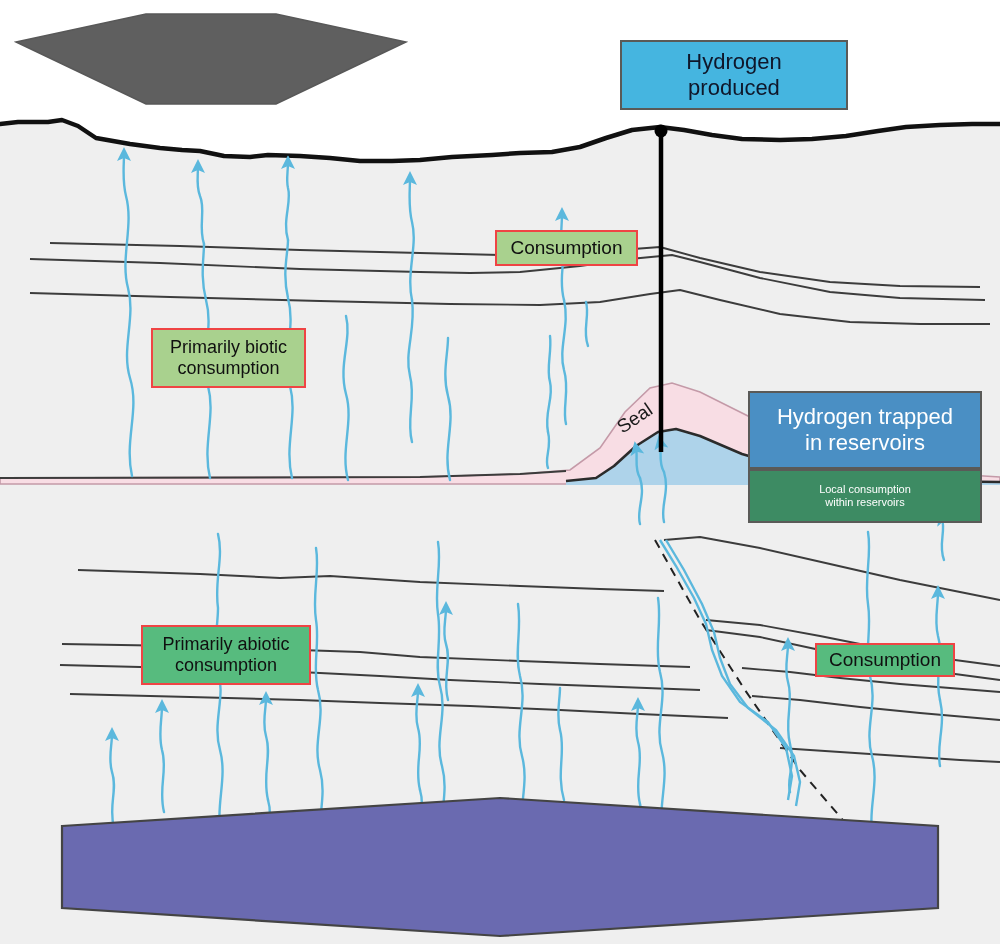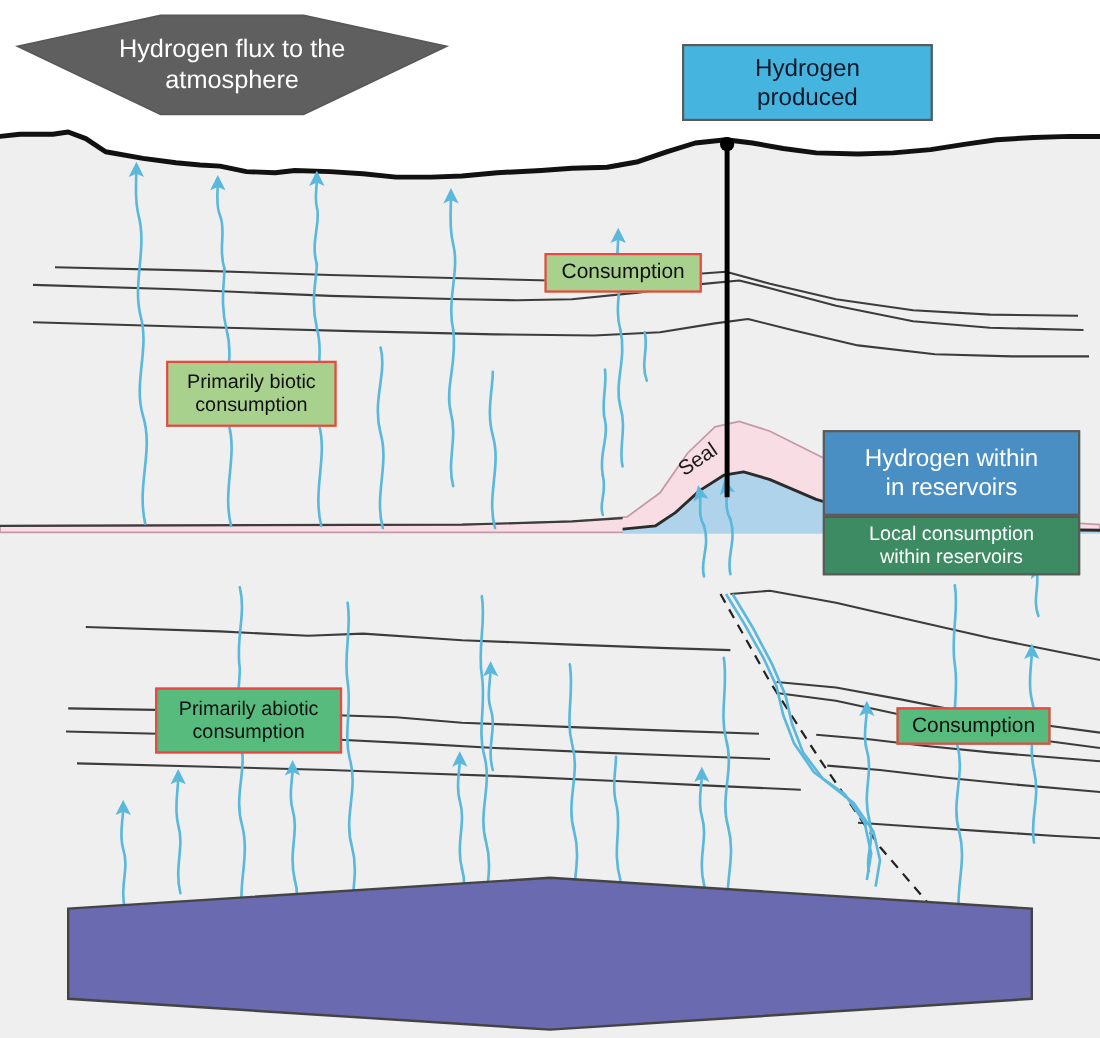--- a/index.html
+++ b/index.html
@@ -210,32 +210,30 @@
     <g>
       <line x1="661" y1="130" x2="661" y2="452" stroke="#000000" stroke-width="4.5"></line>
       <circle cx="661" cy="131" r="6.5" fill="#000000"></circle>
     </g>
 
     <polygon points="16,42 146,14 276,14 406,42 276,104 146,104" fill="#5f5f5f" stroke="#585858" stroke-width="1.5"></polygon>
 
     <polygon points="62,826 500,798 938,826 938,908 500,936 62,908" fill="#6a6ab0" stroke="#444444" stroke-width="2.2"></polygon>
   </svg>
 
-  <div class="banner-text" style="left:16px; top:14px; width:390px; height:90px; font-size:23px;">Hydrogen flux to the
-atmosphere</div>
 
 
   <div class="label-box" style="left:620px; top:40px; width:228px; height:70px; font-size:22px;
               background:#45b5e0; border:2px solid #5a5a58; color:#0f172a;">Hydrogen
 produced</div>
 
-  <div class="label-box blue-box" style="left:748px; top:391px; width:234px; height:78px; font-size:22px;">Hydrogen within
+  <div class="label-box blue-box" style="left:748px; top:391px; width:234px; height:78px; font-size:22px;">Hydrogen trapped
 in reservoirs</div>
 
-  <div class="label-box green-res-box" style="left:748px; top:469px; width:234px; height:54px; font-size:18px;">Local consumption
+  <div class="label-box green-res-box" style="left:748px; top:469px; width:234px; height:54px; font-size:11px;">Local consumption
 within reservoirs</div>
 
   <div class="label-box green-box g-light" style="left:495px; top:230px; width:143px; height:36px; font-size:19px;">Consumption</div>
 
   <div class="label-box green-box g-light" style="left:151px; top:328px; width:155px; height:60px; font-size:18px;">Primarily biotic
 consumption</div>
 
   <div class="label-box green-box g-med" style="left:141px; top:592px; width:170px; height:60px; font-size:18px;margin-top:33px;">Primarily abiotic
 consumption</div>
 

